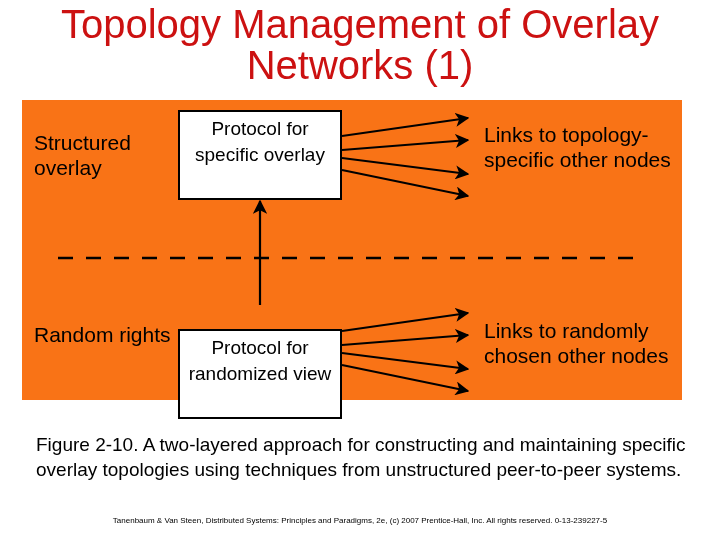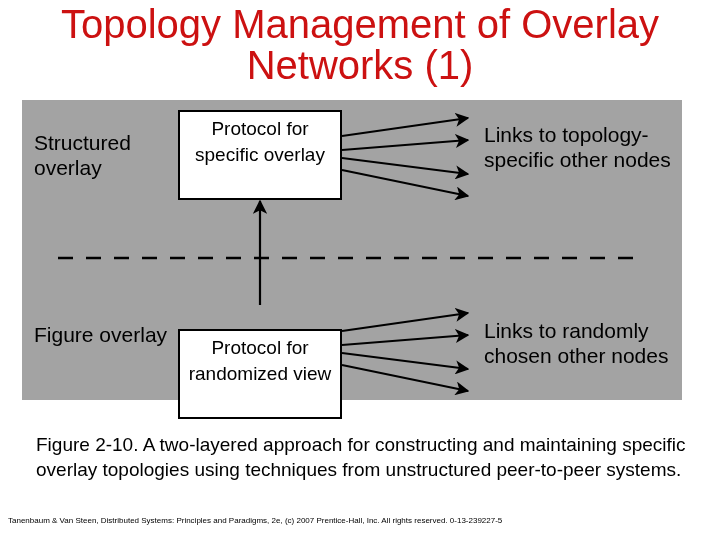--- a/index.html
+++ b/index.html
@@ -30,21 +30,21 @@
     letter-spacing: 0px;
   }
 
   
   #figure {
     position: absolute;
     left: 22px;
     top: 100px;
     width: 660px;
     height: 300px;
-    background: #a3a3a3;
+    background: #f97316;
   }
 
   .diagram-box {
     position: absolute;
     border: 2px solid #000000;
     background: #ffffff;
     box-sizing: border-box;
     text-align: center;
     font-size: 19px;
     line-height: 26px;
@@ -98,20 +98,21 @@
   
   #footer {
     position: absolute;
     left: 8px;
     top: 515px;
     width: 704px;
     font-size: 8px;
     line-height: 11px;
     color: #000;
     white-space: nowrap;
+    text-align: center;
   }
 </style>
 </head>
 <body>
 
 <div id="slide-title">Topology Management of Overlay Networks (1)</div>
 
 <div id="figure">
 
   <svg id="svg-layer" viewBox="0 0 660 300" preserveAspectRatio="none">
@@ -142,21 +143,21 @@
       <line x1="320" y1="265" x2="446" y2="291" stroke-width="2" marker-end="url(#ah)"></line>
     </g>
   </svg>
 
   <div class="diagram-box" id="box-specific-overlay">Protocol for specific overlay</div>
 
   <div class="diagram-box" id="box-randomized-view">Protocol for randomized view</div>
 
   <div class="side-label" id="label-structured-overlay">Structured overlay</div>
 
-  <div class="side-label" id="label-random-overlay">Figure overlay</div>
+  <div class="side-label" id="label-random-overlay">Random rights</div>
 
   <div class="side-label" id="label-links-random">Links to randomly chosen other nodes</div>
 
   <div class="side-label" id="label-links-topology">Links to topology-specific other nodes</div>
 
 </div>
 
 <div id="caption">Figure 2-10. A two-layered approach for constructing and maintaining specific overlay topologies using techniques from unstructured peer-to-peer systems.</div>
 
 <div id="footer">Tanenbaum &amp; Van Steen, Distributed Systems: Principles and Paradigms, 2e, (c) 2007 Prentice-Hall, Inc. All rights reserved. 0-13-239227-5</div>

